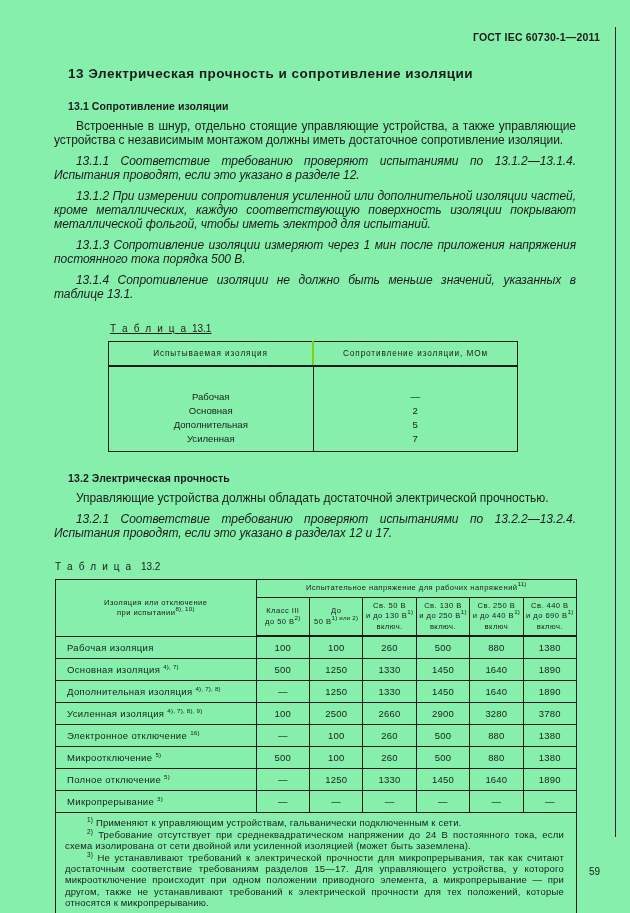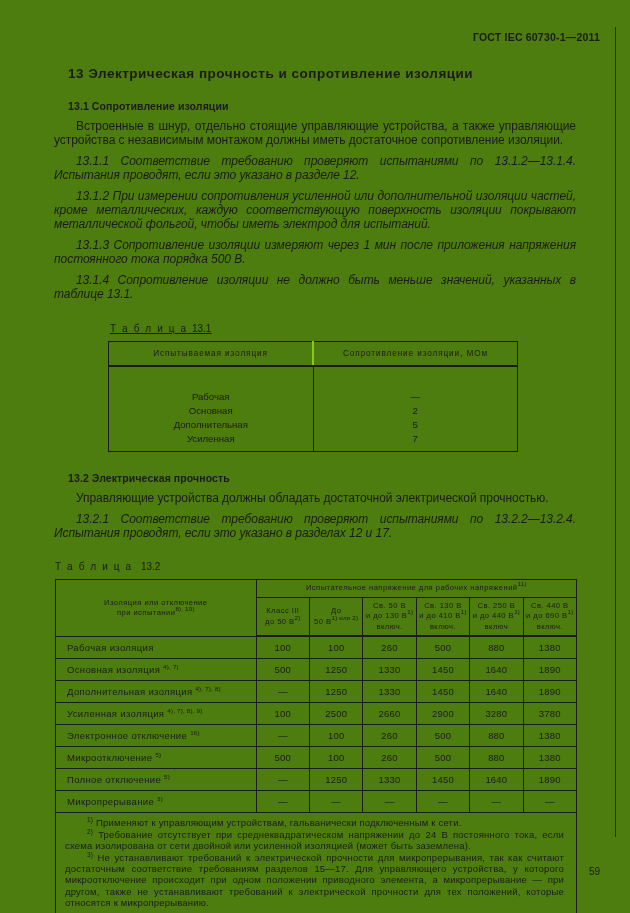--- a/index.html
+++ b/index.html
@@ -11,21 +11,21 @@
     width: 630px;
     height: 913px;
     position: relative;
     font-family: "Liberation Sans", sans-serif;
     color: #1b1b1b;
     overflow: hidden;
   }
   .page {
     position: absolute;
     inset: 0;
-    background: #4d7c0f;
+    background: #86efac;
   }
   
   .frame-right {
     position: absolute;
     right: 14px;
     top: 27px;
     width: 1px;
     height: 810px;
     background: #2a2a2a;
   }
@@ -280,21 +280,21 @@
               <span>50 В</span><sup>1) или 2)</sup><br>
               <span></span>
             </th>
             <th>
               <span>Св.  50 В</span><br>
               <span>и до 130 В</span><sup>1)</sup><br>
               <span>включ.</span>
             </th>
             <th>
               <span>Св. 130 В</span><br>
-              <span>и до 410 В</span><sup>1)</sup><br>
+              <span>и до 250 В</span><sup>1)</sup><br>
               <span>включ.</span>
             </th>
             <th>
               <span>Св. 250 В</span><br>
               <span>и до 440 В</span><sup>1)</sup><br>
               <span>включ</span>
             </th>
             <th>
               <span>Св. 440 В</span><br>
               <span>и до 690 В</span><sup>1)</sup><br>

